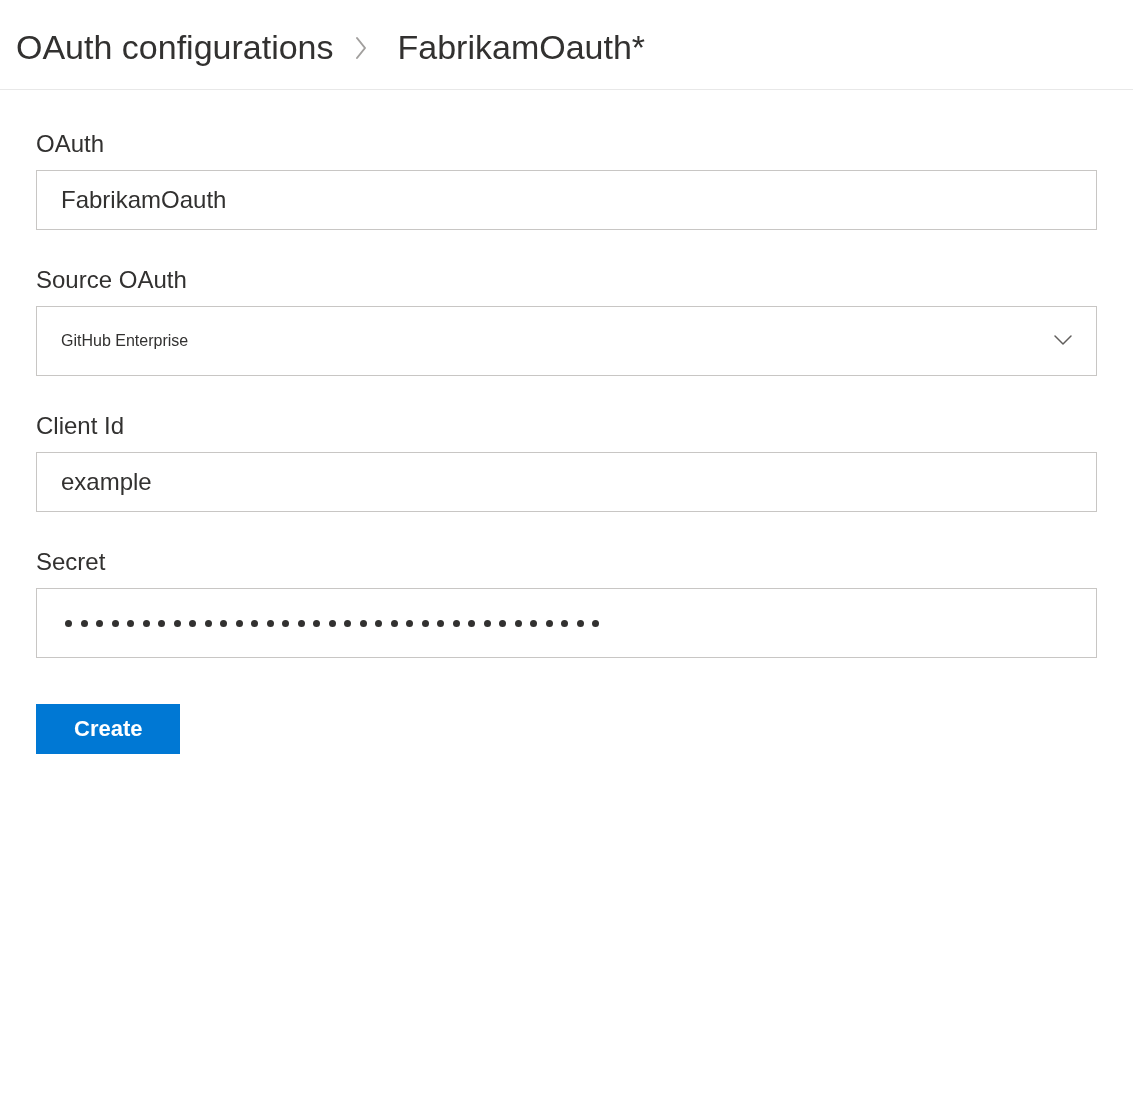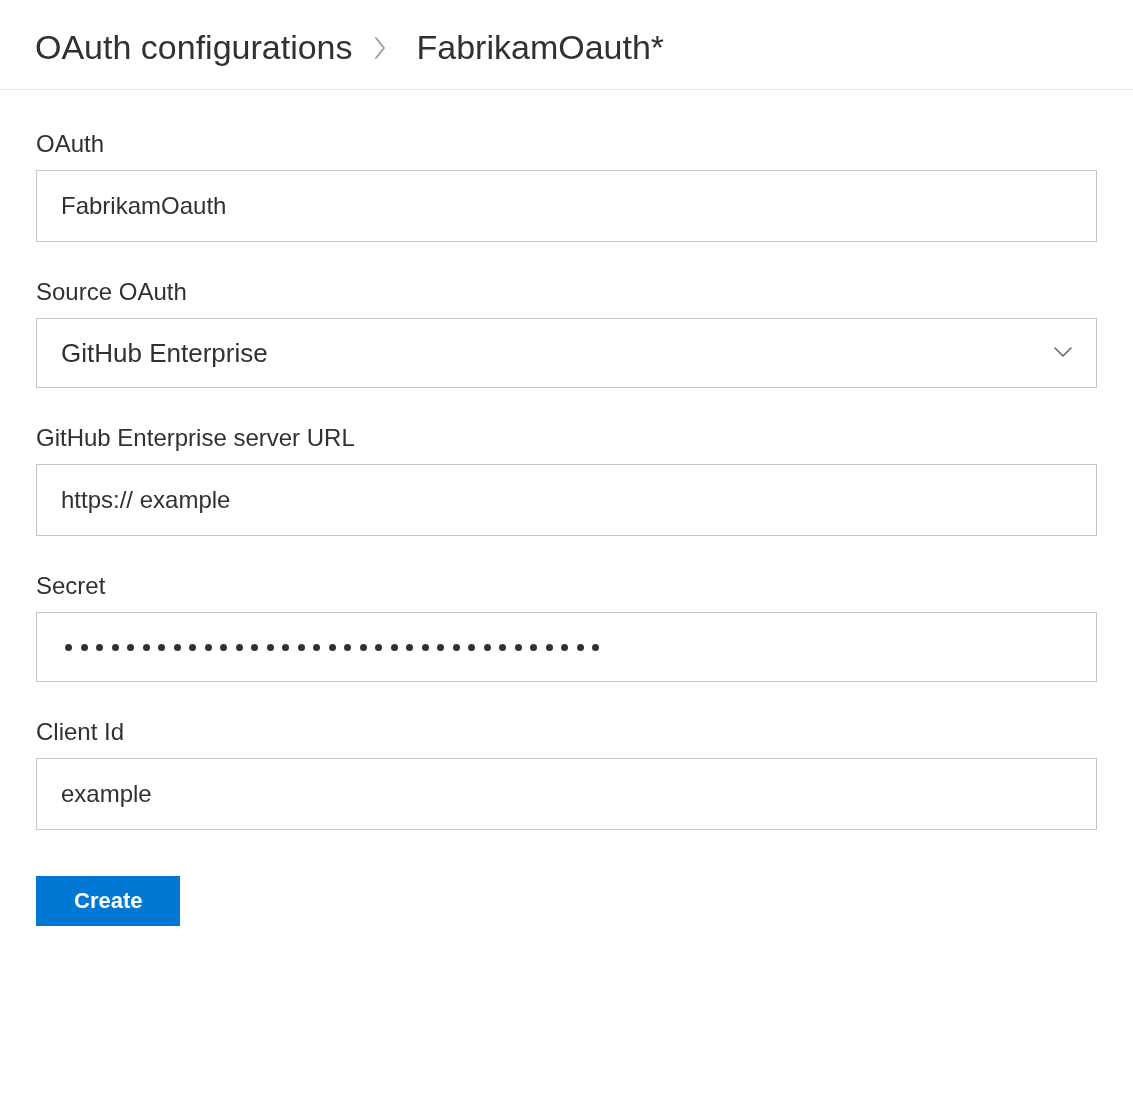--- a/index.html
+++ b/index.html
@@ -12,21 +12,21 @@
     body {
       background: #ffffff;
       width: 1133px;
       height: 1115px;
       padding: 0;
     }
 
     .breadcrumb {
       display: flex;
       align-items: center;
-      padding: 28px 36px 22px 35px;
+      padding: 28px 36px 22px 16px;
       border-bottom: 1px solid #e8e8e8;
     }
 
     .breadcrumb-parent {
       font-size: 34px;
       font-weight: 400;
       color: #323130;
       white-space: nowrap;
     }
 
@@ -61,40 +61,40 @@
     .form-label {
       display: block;
       font-size: 24px;
       font-weight: 400;
       color: #323130;
       margin-bottom: 12px;
     }
 
     .text-input {
       width: 100%;
-      height: 72px;
+      height: 60px;
       border: 1px solid #c8c6c4;
       background: #ffffff;
       font-size: 24px;
       color: #323130;
       padding: 0 24px;
       outline: none;
     }
 
     .select-wrapper {
       position: relative;
       width: 100%;
     }
 
     .select-input {
       width: 100%;
       height: 70px;
       border: 1px solid #c8c6c4;
       background: #ffffff;
-      font-size: 26px;
+      font-size: 16px;
       color: #323130;
       padding: 0 50px 0 24px;
       outline: none;
       appearance: none;
       -webkit-appearance: none;
       cursor: pointer;
       display: flex;
       align-items: center;
       text-align: left;
     }
@@ -170,23 +170,24 @@
     <div class="select-wrapper">
       <button type="button" class="select-input">GitHub Enterprise</button>
       <span class="chevron-wrap">
         <svg viewBox="0 0 20 14" fill="none">
           <path d="M2 4 L10 12 L18 4" stroke="#605e5c" stroke-width="1.5" fill="none" stroke-linecap="round" stroke-linejoin="round"></path>
         </svg>
       </span>
     </div>
   </div>
 
-  <div class="form-group">
-    <label class="form-label">GitHub Enterprise server URL</label>
-    <input type="text" class="text-input" value="https:// example" style="">
+
+  <div class="form-group">
+    <label class="form-label">Client Id</label>
+    <input type="text" class="text-input" value="example" style="">
   </div>
 
   <div class="form-group">
     <label class="form-label">Secret</label>
     <div class="password-display">
       <div class="password-dots" id="secret-dots">
           <span></span>
           <span></span>
           <span></span>
           <span></span>
@@ -218,20 +219,15 @@
           <span></span>
           <span></span>
           <span></span>
           <span></span>
           <span></span>
           <span></span>
         </div>
     </div>
   </div>
 
-  <div class="form-group">
-    <label class="form-label">Client Id</label>
-    <input type="text" class="text-input" value="example" style="">
-  </div>
-
   <button type="button" class="create-button">Create</button>
 
 </div>
 
 </body></html>

